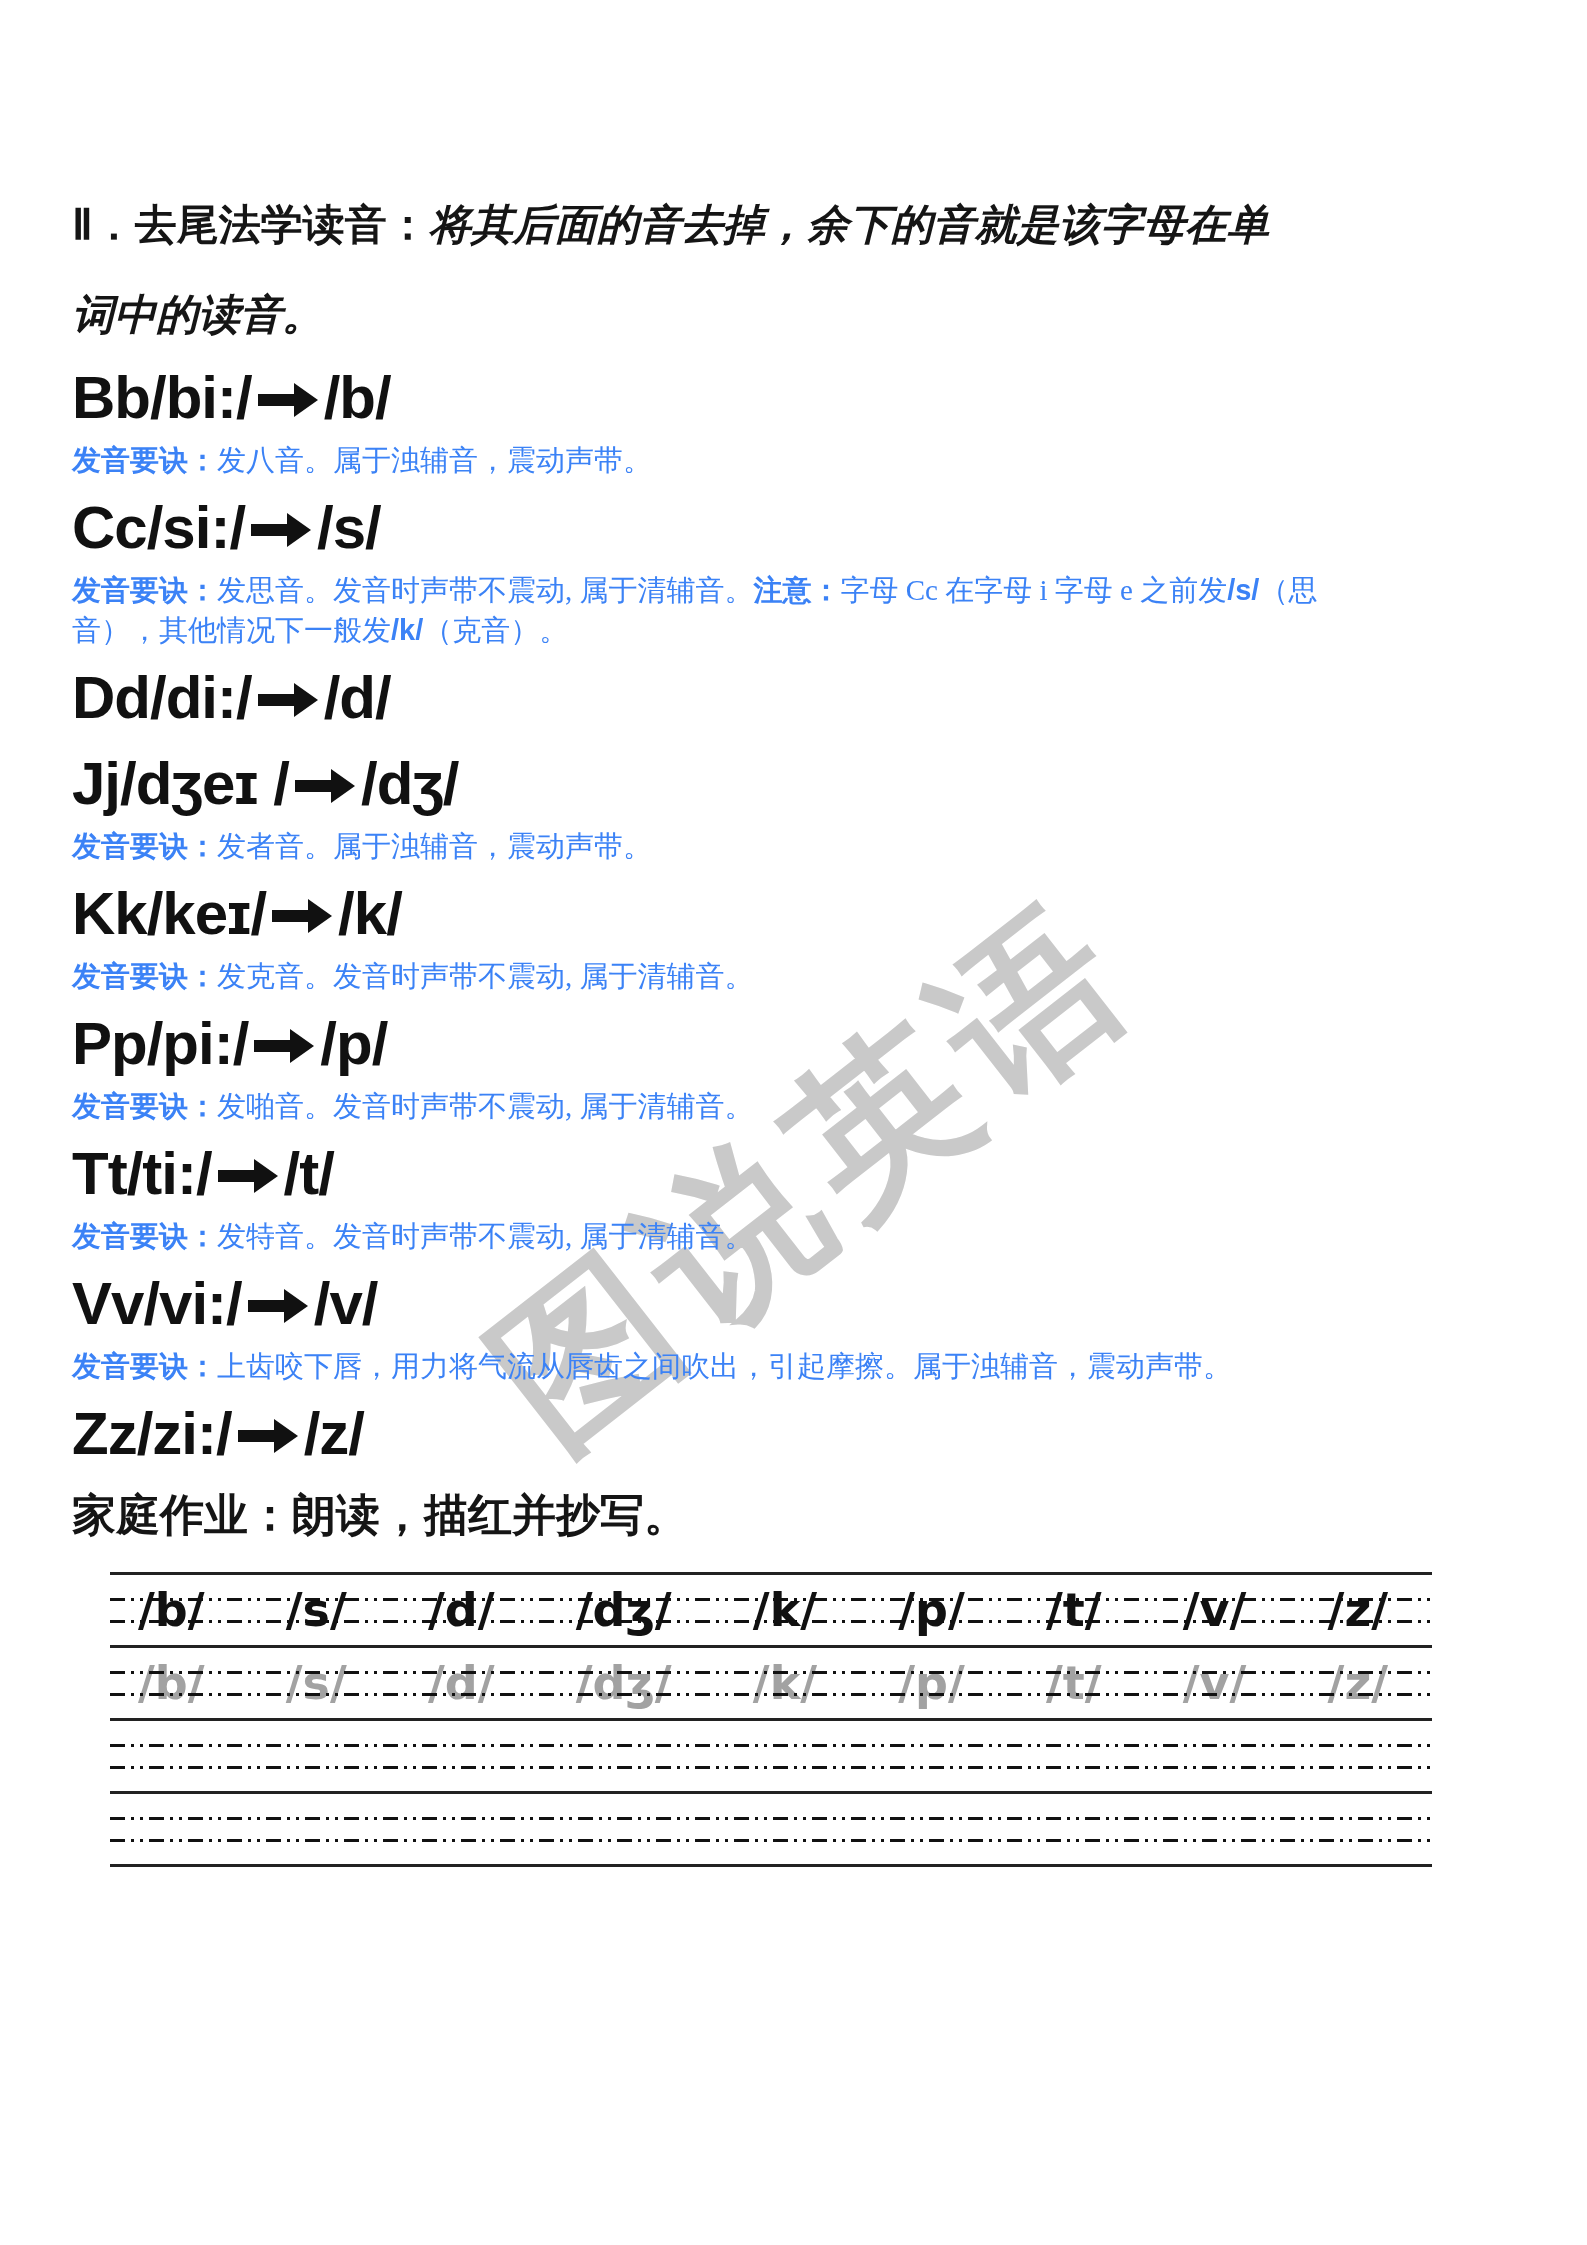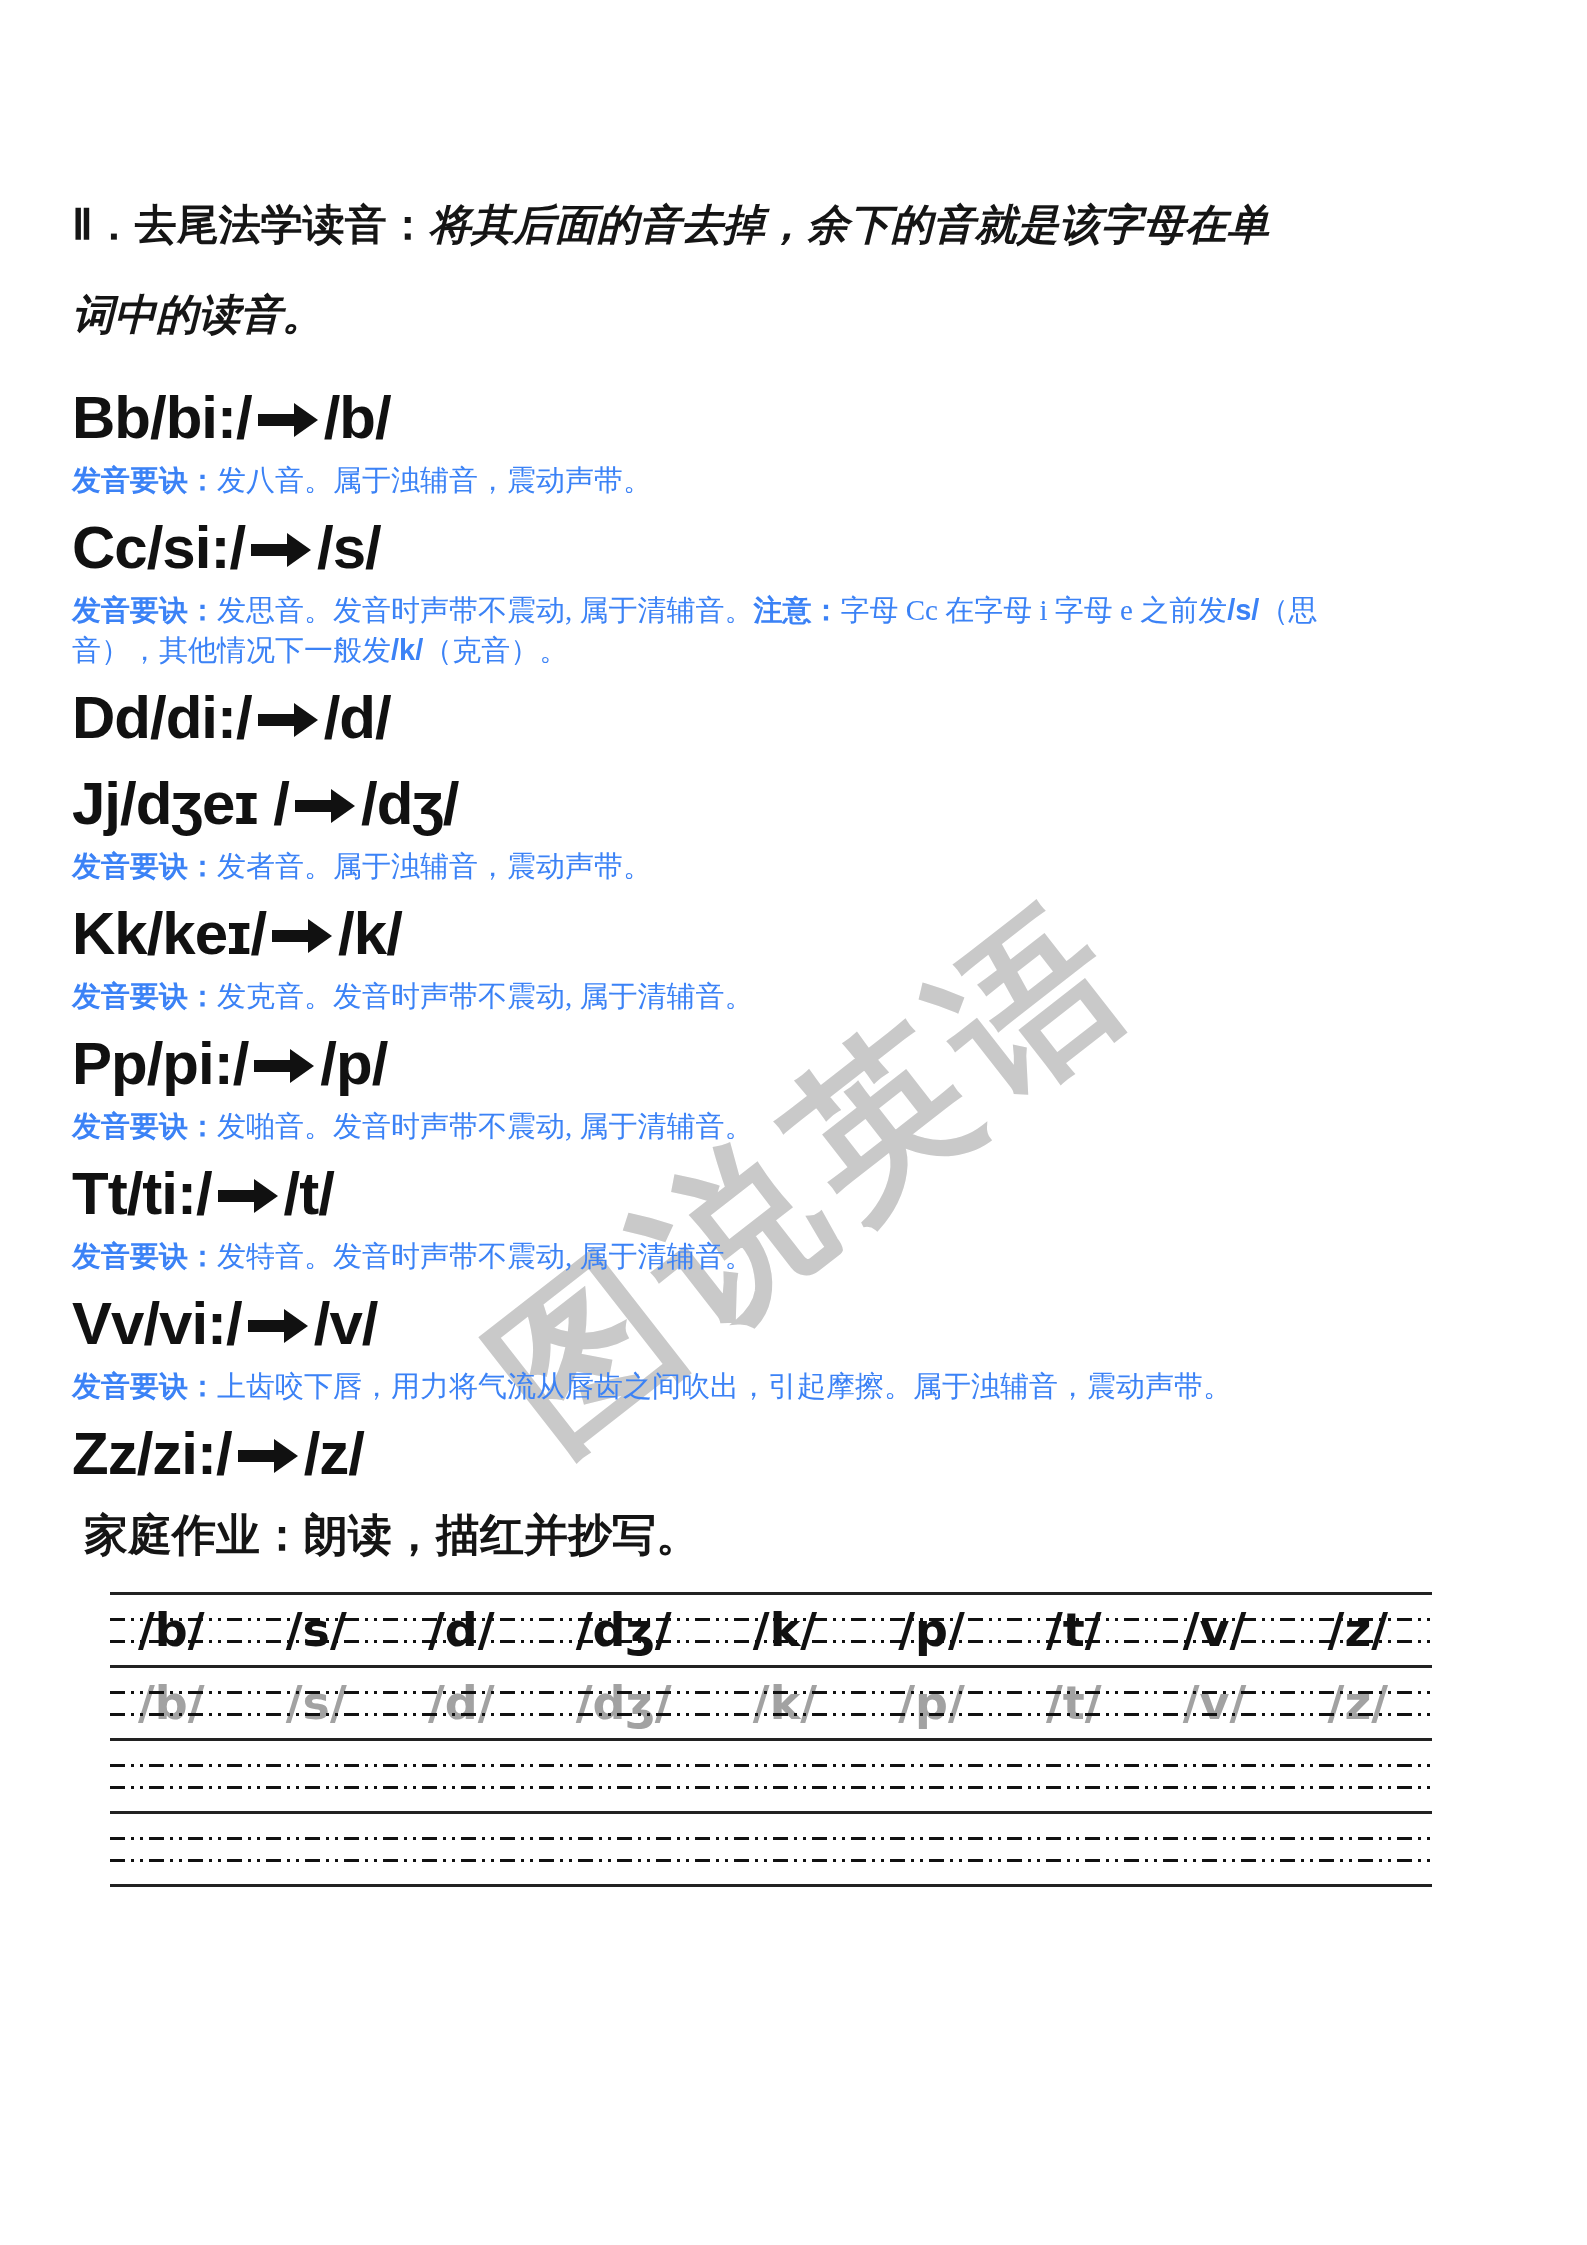--- a/index.html
+++ b/index.html
@@ -28,21 +28,21 @@
   .content { position:relative; z-index:1; padding:180px 150px 0 72px; }
 
   .doc-heading {
     margin:0; width:1230px;
     font-size:42px; line-height:90px; font-weight:700;
     color:#151515;
   }
   .doc-heading .num-label { font-style:normal; white-space:pre; }
   .doc-heading .desc { font-style:italic; }
 
-  .letters { margin-top:20px; }
+  .letters { margin-top:0; }
   .letter-entry { margin:0 0 10px 0; }
   .entry-head {
     display:flex; align-items:center;
     font-family:"Liberation Sans", sans-serif;
     font-weight:700; font-size:60px; line-height:76px;
     letter-spacing:-1px; color:#111;
   }
   .entry-head span { white-space:pre; }
   .arrow { display:inline-flex; align-items:center; margin:4px 6px 0 6px; }
   .arrow .bar { width:36px; height:12px; background:#111; }
@@ -53,21 +53,21 @@
     border-bottom:17px solid transparent;
   }
   .tip {
     margin:4px 0 0 0; width:1255px;
     font-size:29px; line-height:40px; color:#3b82f6;
   }
   .tip .b { font-weight:700; }
   .tip .lat { font-family:"Liberation Sans", sans-serif; }
 
   .homework {
-    margin:14px 0 0 12px;
+    margin:14px 0 0 0;
     font-size:44px; font-weight:700; line-height:60px; color:#151515;
   }
 
   
   .practice {
     margin-top:26px; margin-left:38px;
     width:1322px;
     border-bottom:3px solid #222;
   }
   .prow { position:relative; height:70px; border-top:3px solid #222; }

